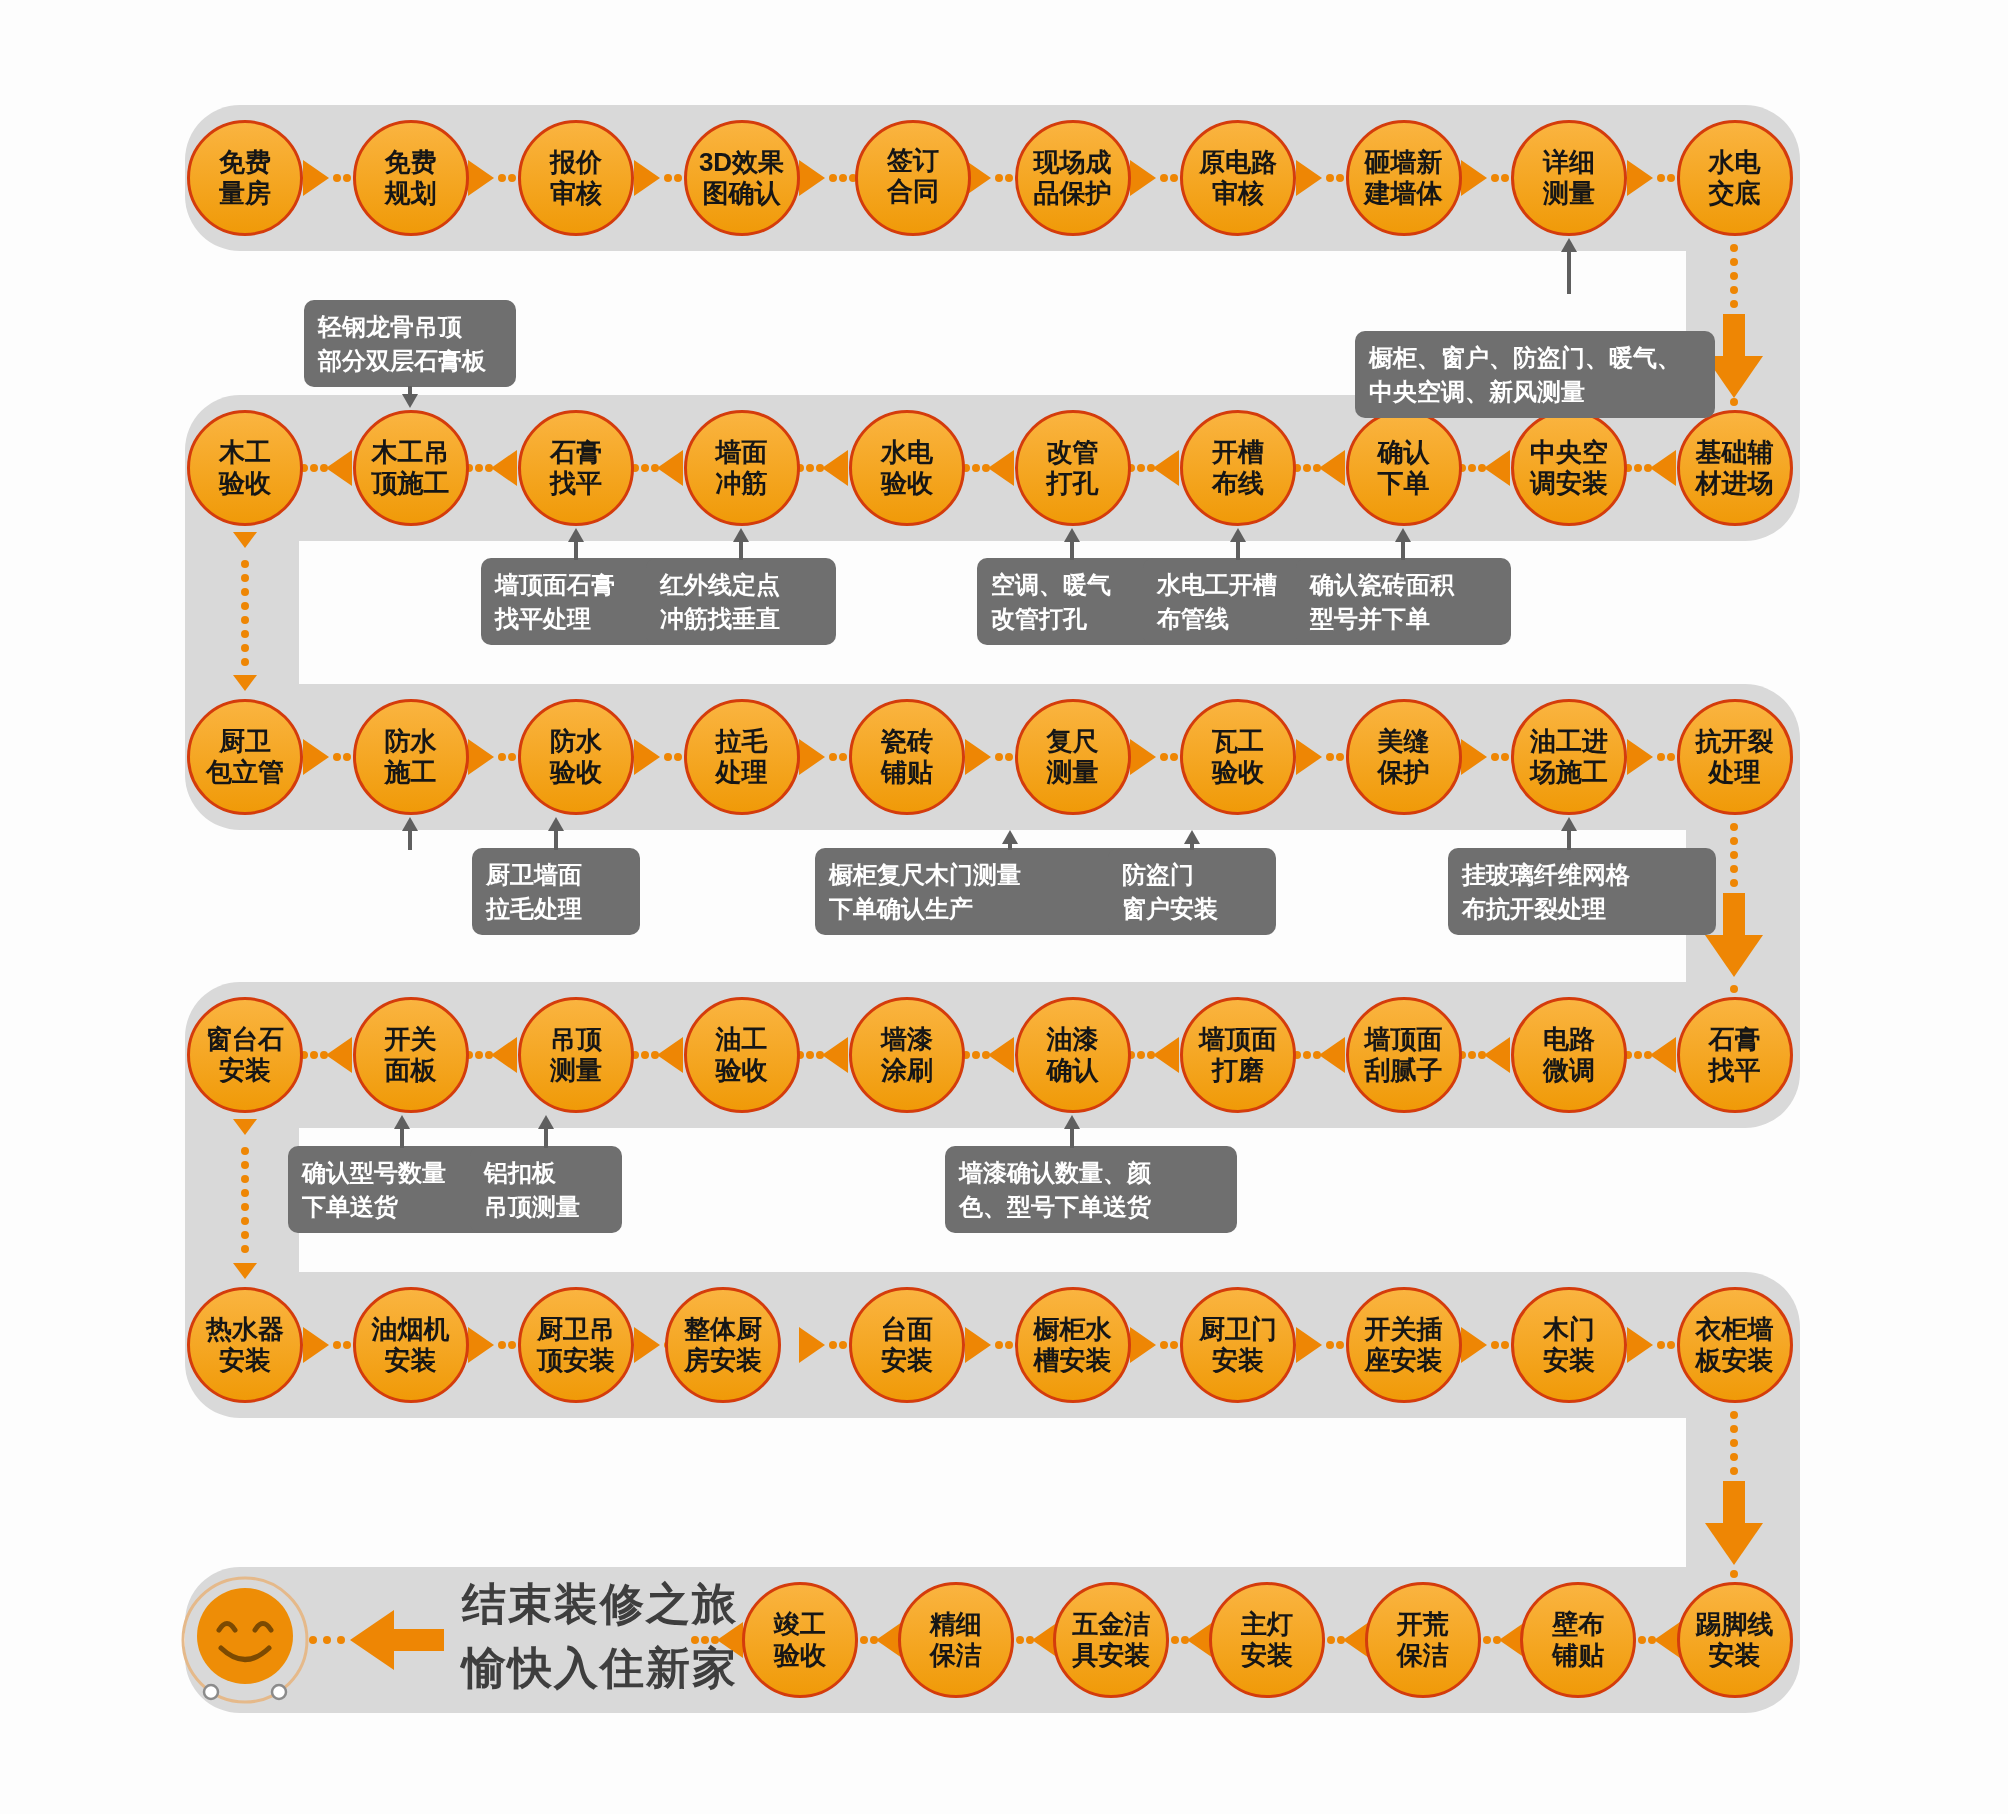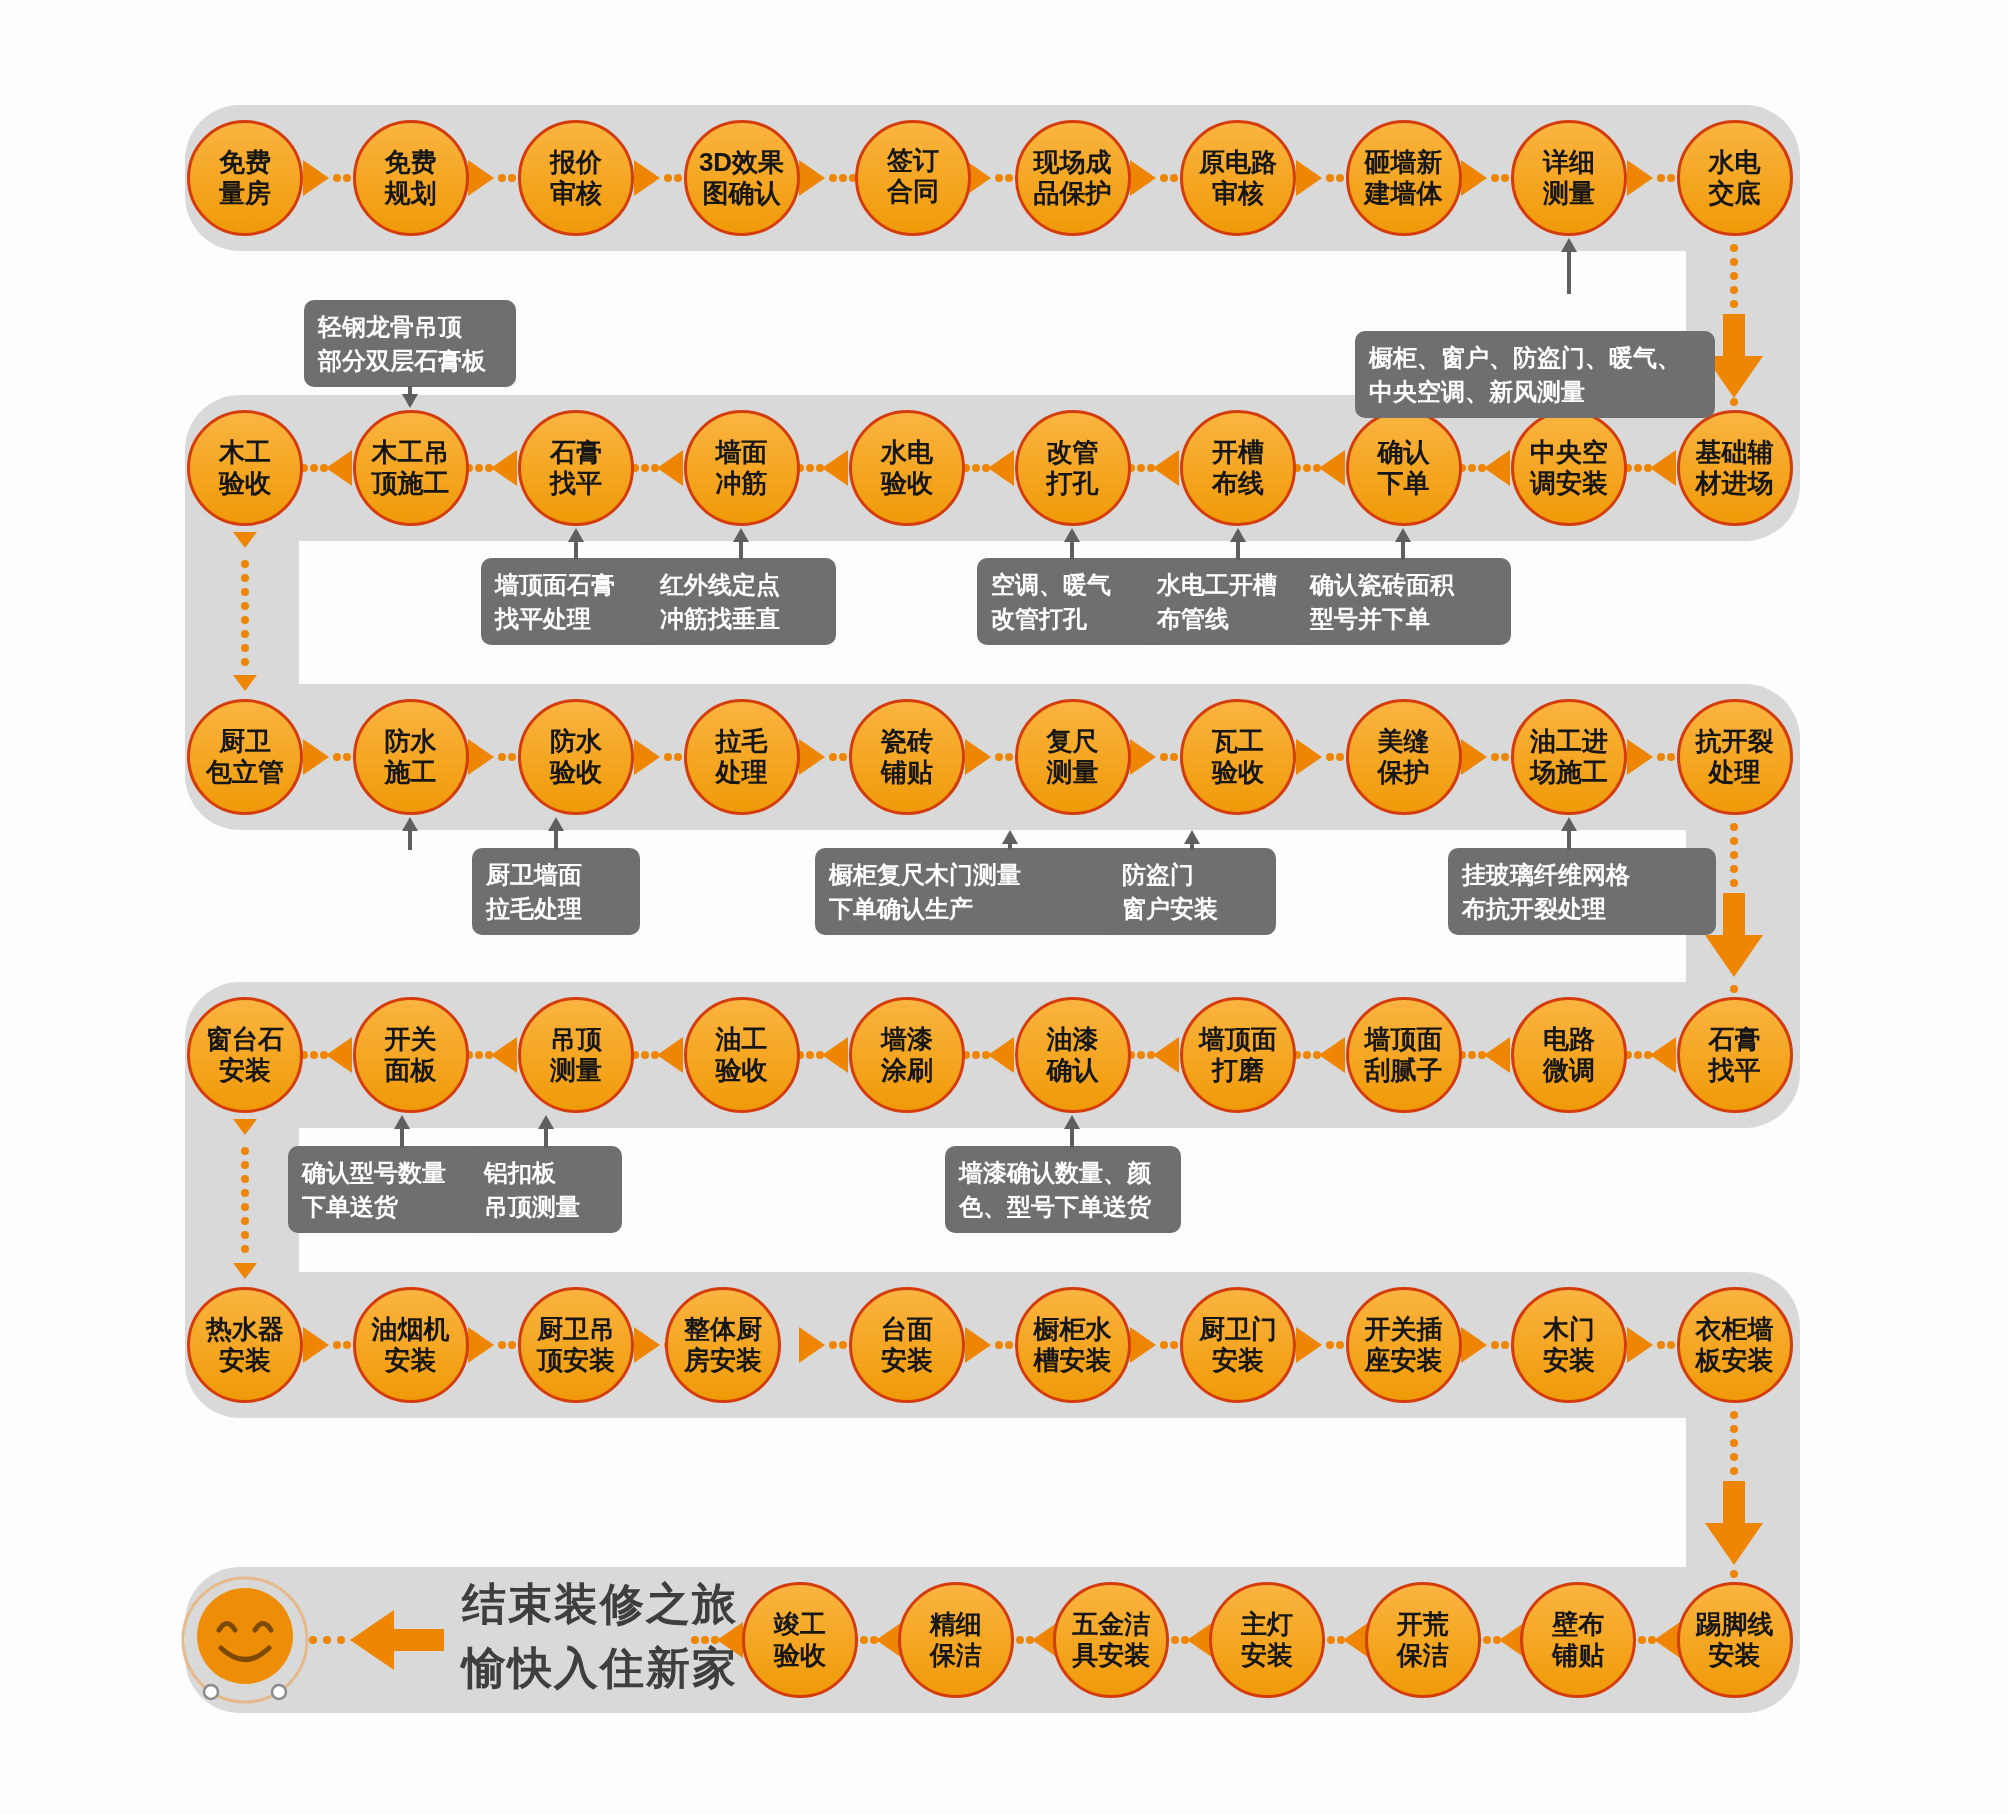--- a/index.html
+++ b/index.html
@@ -581,17 +581,17 @@
     <div class="abs" style="left: 1561px; top: 817px; width: 0px; height: 0px; border-left: 8px solid transparent; border-right: 8px solid transparent; border-bottom: 14px solid rgb(95, 95, 95); z-index: 3;"></div>
     <div class="abs" style="left: 1567px; top: 829px; width: 4px; height: 21px; background: rgb(95, 95, 95); z-index: 3;"></div>
     <div class="abs note" style="left: 288px; top: 1146px; width: 228px;">确认型号数量
 下单送货</div>
     <div class="abs" style="left: 394px; top: 1115px; width: 0px; height: 0px; border-left: 8px solid transparent; border-right: 8px solid transparent; border-bottom: 14px solid rgb(95, 95, 95); z-index: 3;"></div>
     <div class="abs" style="left: 400px; top: 1127px; width: 4px; height: 21px; background: rgb(95, 95, 95); z-index: 3;"></div>
     <div class="abs note" style="left: 470px; top: 1146px; width: 152px;">铝扣板
 吊顶测量</div>
     <div class="abs" style="left: 538px; top: 1115px; width: 0px; height: 0px; border-left: 8px solid transparent; border-right: 8px solid transparent; border-bottom: 14px solid rgb(95, 95, 95); z-index: 3;"></div>
     <div class="abs" style="left: 544px; top: 1127px; width: 4px; height: 21px; background: rgb(95, 95, 95); z-index: 3;"></div>
-    <div class="abs note" style="left: 945px; top: 1146px; width: 236px;">墙漆确认数量、颜
+    <div class="abs note" style="left: 945px; top: 1146px; width: 292px;">墙漆确认数量、颜
 色、型号下单送货</div>
     <div class="abs" style="left: 1064px; top: 1115px; width: 0px; height: 0px; border-left: 8px solid transparent; border-right: 8px solid transparent; border-bottom: 14px solid rgb(95, 95, 95); z-index: 3;"></div>
     <div class="abs" style="left: 1070px; top: 1127px; width: 4px; height: 21px; background: rgb(95, 95, 95); z-index: 3;"></div>
   </div>
 
 </body></html>

